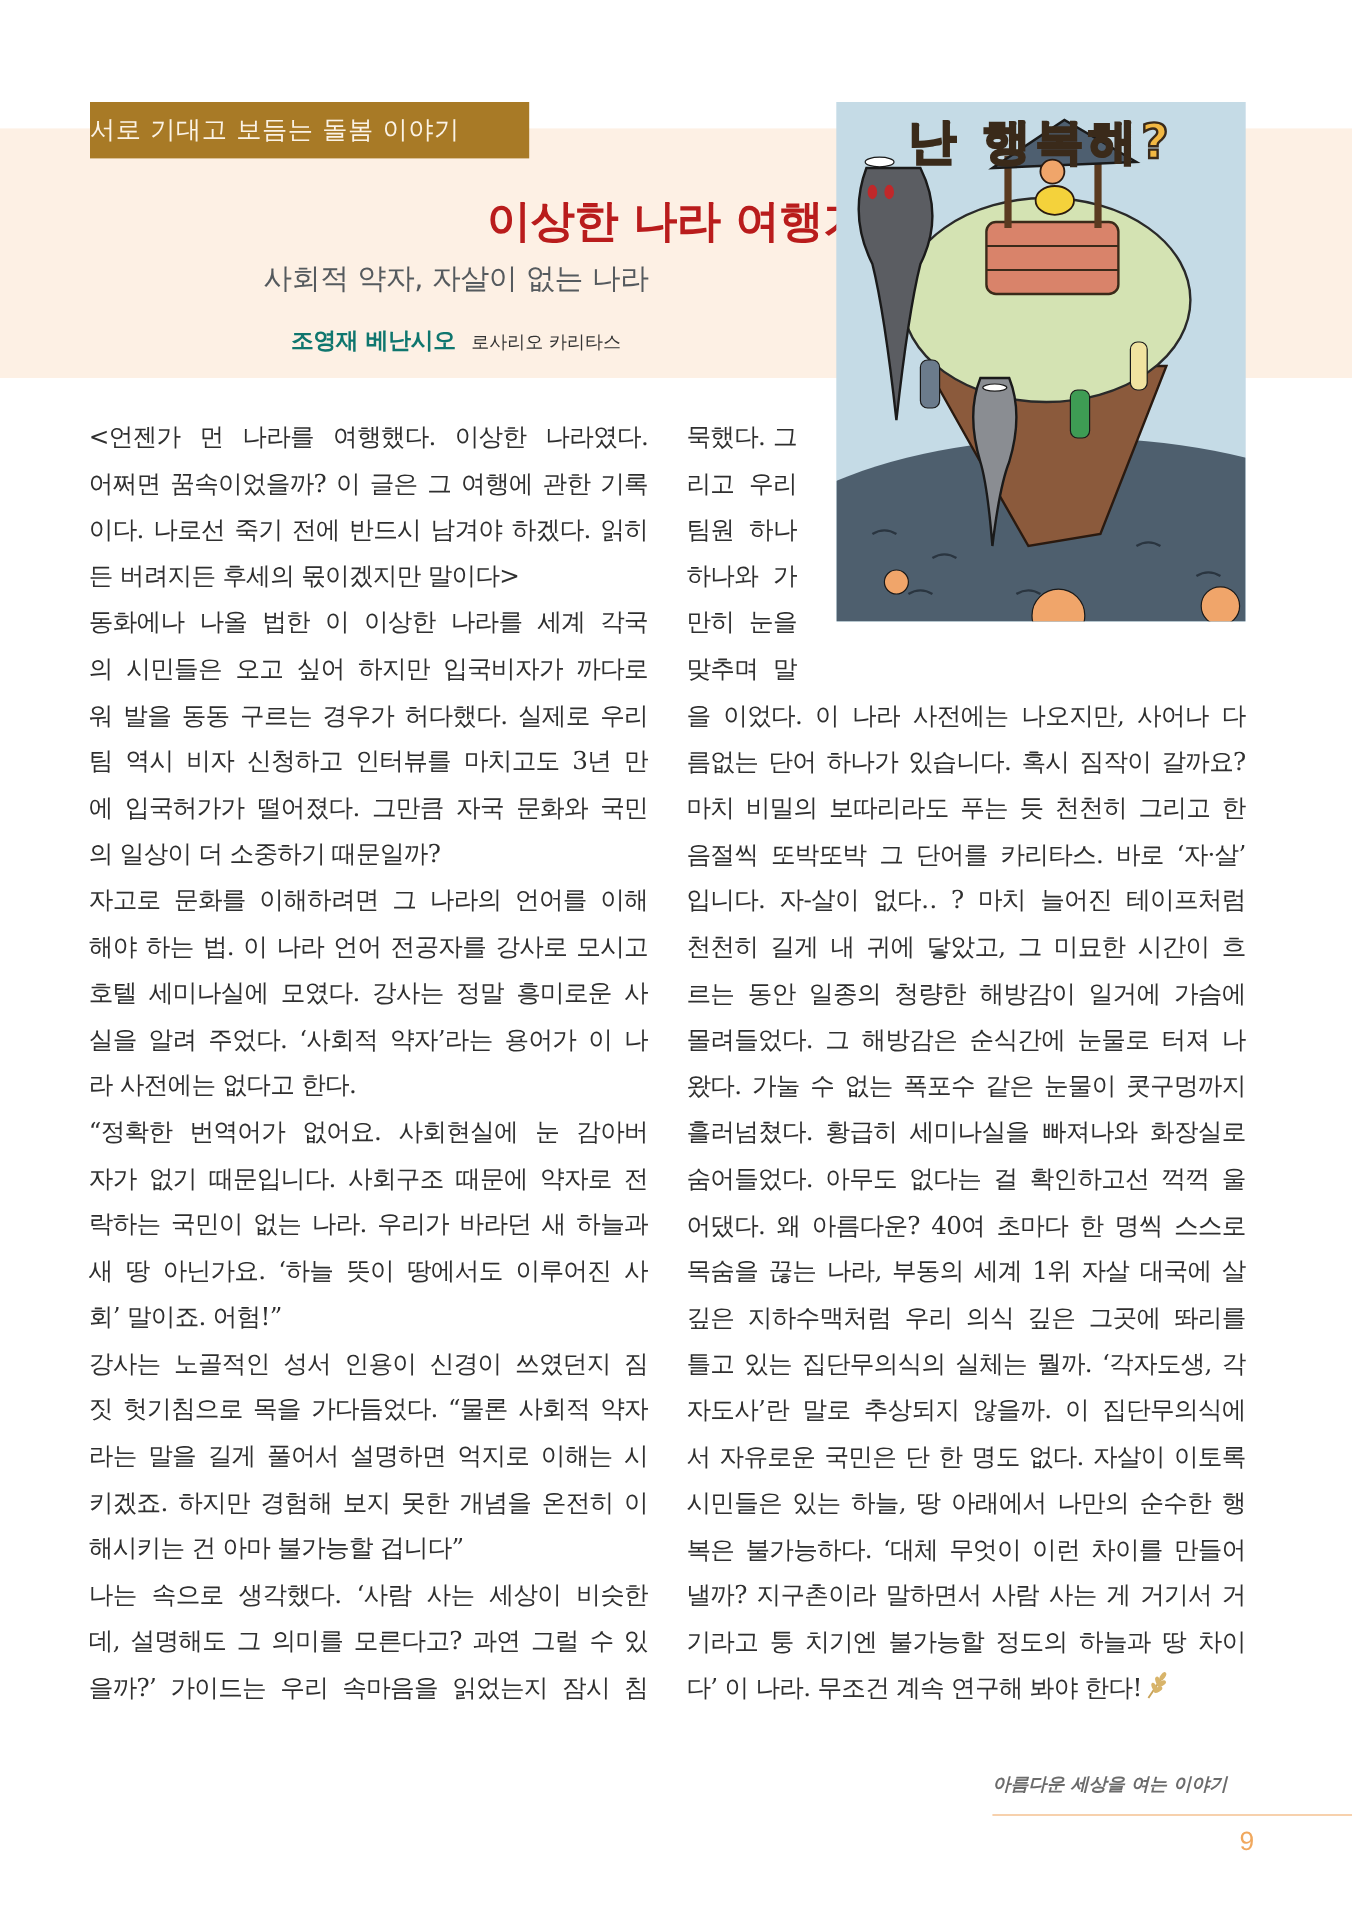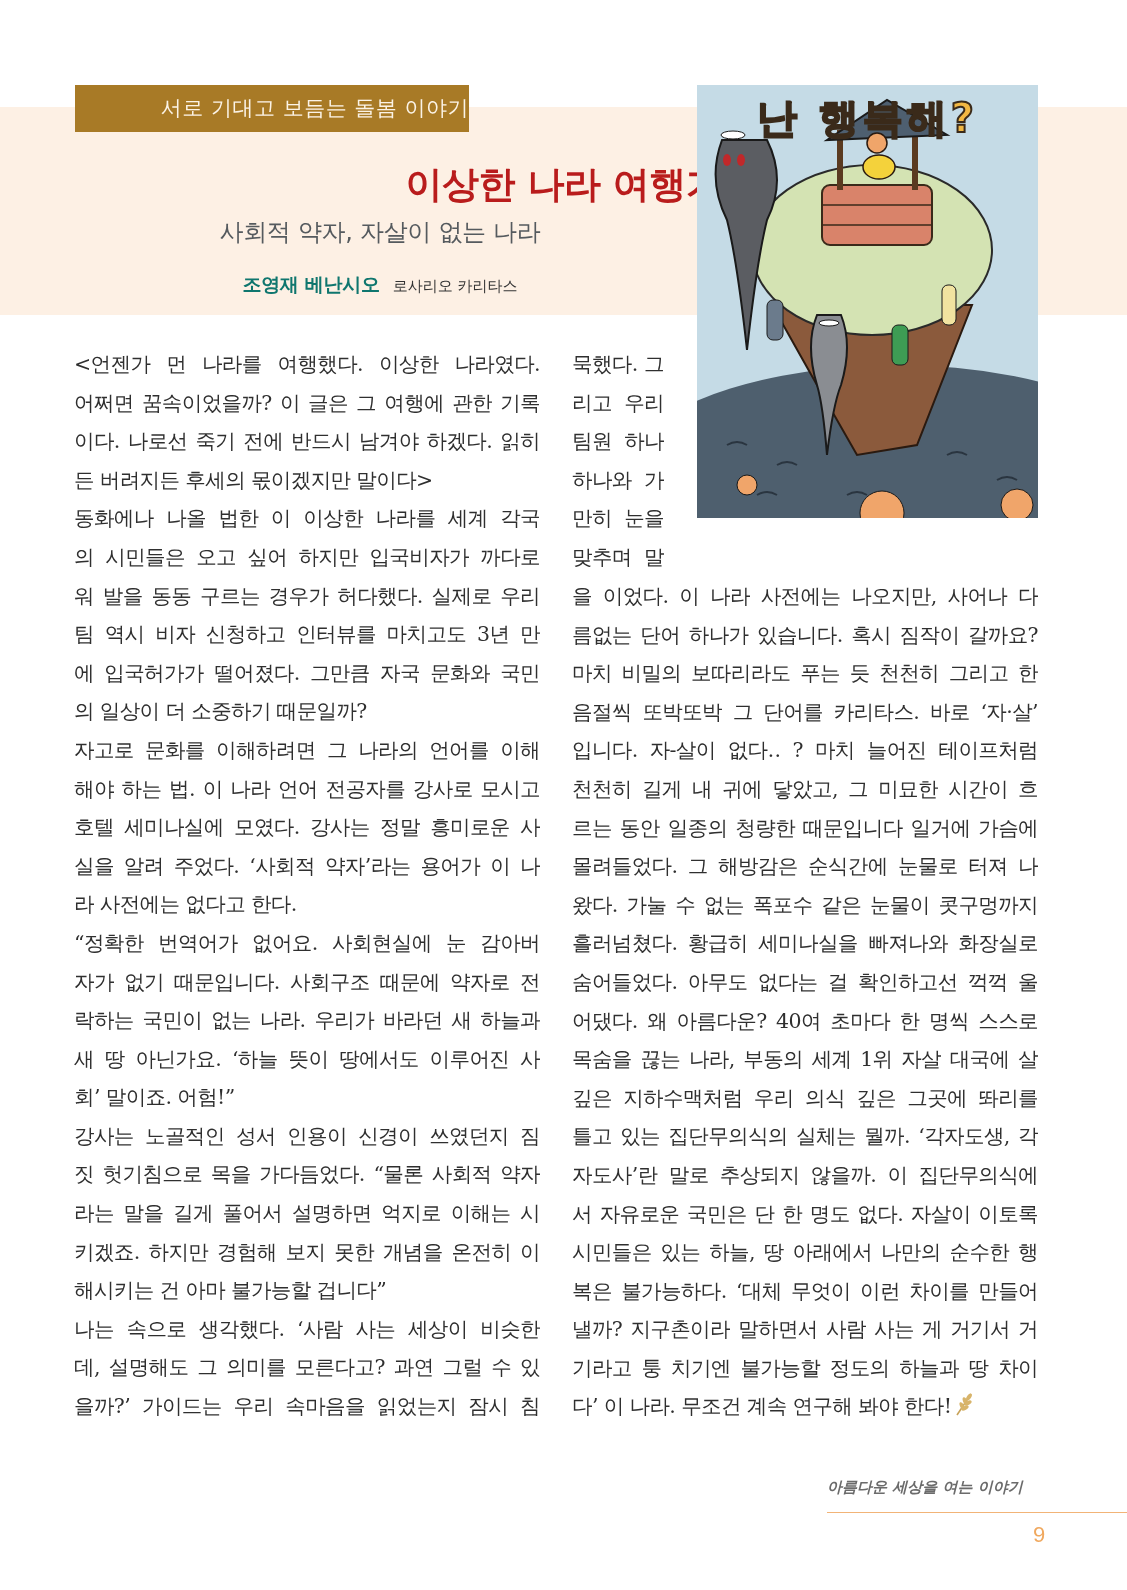--- a/index.html
+++ b/index.html
@@ -7,23 +7,23 @@
     width: 1127px; height: 1590px; position: relative; overflow: hidden;
     background: #ffffff;
     font-family: "DejaVu Sans", "Liberation Sans", sans-serif;
     color: #2b2b2b;
   }
   .header-band {
     position: absolute; left: 0; top: 107px; width: 1127px; height: 208px;
     background: #fdf0e4;
   }
   .section-tag {
-    position: absolute; left: 75px; top: 85px; width: 394px; height: 47px;
+    position: absolute; left: 75px; top: 85px; width: 366px; height: 47px;
     background: #a87a26; color: #fbf3e6;
-    font-size: 21px; line-height: 47px; text-align: right; letter-spacing: 0.5px;
+    font-size: 21px; line-height: 47px; text-align: left; letter-spacing: 0.5px;
   }
   .title-block {
     position: absolute; left: 0; top: 160px; width: 760px; text-align: center;
   }
   .main-title {
     font-size: 37px; font-weight: bold; color: #b91c1c; line-height: 50px;
     letter-spacing: -0.5px;
     text-align: right;
   }
   .sub-title {
@@ -165,21 +165,21 @@
   <div class="line justify">맞추며 말</div>
 </div>
 
 <div class="text-col col-right">
   <div class="line justify">을 이었다. 이 나라 사전에는 나오지만, 사어나 다</div>
   <div class="line justify">름없는 단어 하나가 있습니다. 혹시 짐작이 갈까요?</div>
   <div class="line justify">마치 비밀의 보따리라도 푸는 듯 천천히 그리고 한</div>
   <div class="line justify">음절씩 또박또박 그 단어를 카리타스. 바로 ‘자·살’</div>
   <div class="line justify">입니다. 자-살이 없다‥ ? 마치 늘어진 테이프처럼</div>
   <div class="line justify">천천히 길게 내 귀에 닿았고, 그 미묘한 시간이 흐</div>
-  <div class="line justify">르는 동안 일종의 청량한 때문입니다 일거에 가슴에</div>
+  <div class="line justify">르는 동안 일종의 청량한 해방감이 일거에 가슴에</div>
   <div class="line justify">몰려들었다. 그 해방감은 순식간에 눈물로 터져 나</div>
   <div class="line justify">왔다. 가눌 수 없는 폭포수 같은 눈물이 콧구멍까지</div>
   <div class="line justify">흘러넘쳤다. 황급히 세미나실을 빠져나와 화장실로</div>
   <div class="line justify">숨어들었다. 아무도 없다는 걸 확인하고선 꺽꺽 울</div>
   <div class="line justify">어댔다. 왜 아름다운? 40여 초마다 한 명씩 스스로</div>
   <div class="line justify">목숨을 끊는 나라, 부동의 세계 1위 자살 대국에 살</div>
   <div class="line justify">깊은 지하수맥처럼 우리 의식 깊은 그곳에 똬리를</div>
   <div class="line justify">틀고 있는 집단무의식의 실체는 뭘까. ‘각자도생, 각</div>
   <div class="line justify">자도사’란 말로 추상되지 않을까. 이 집단무의식에</div>
   <div class="line justify">서 자유로운 국민은 단 한 명도 없다. 자살이 이토록</div>

